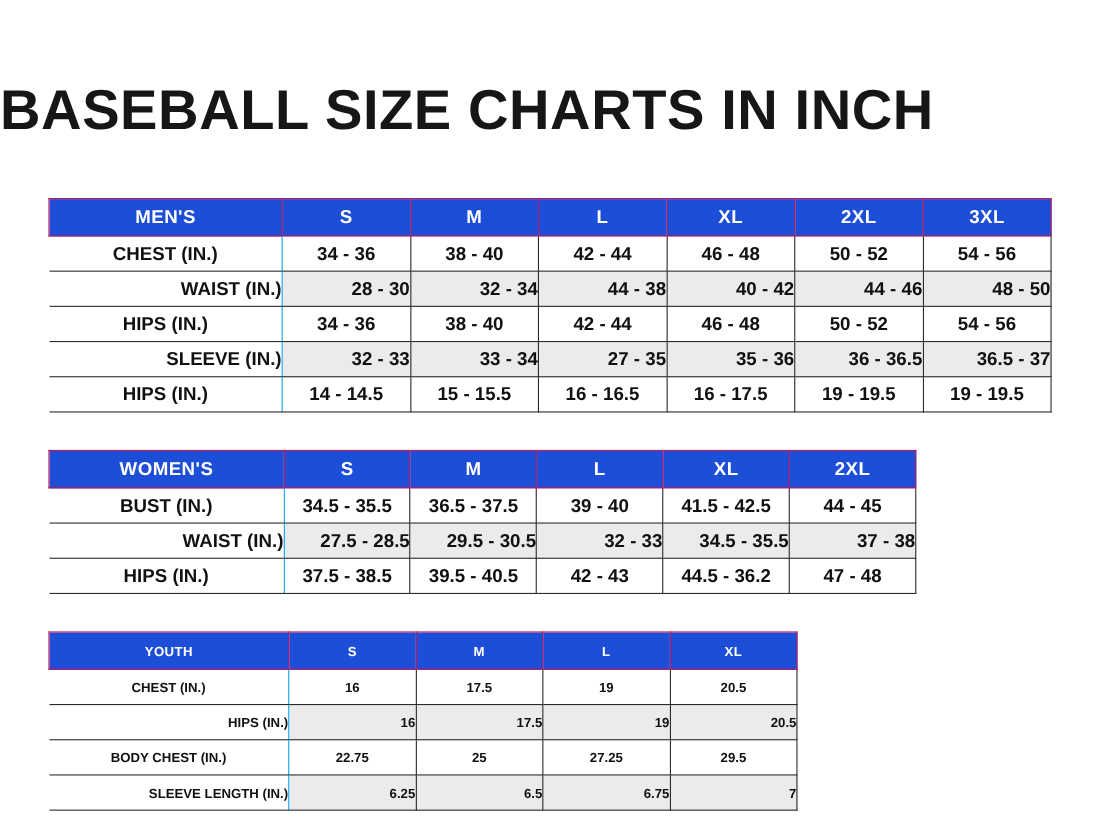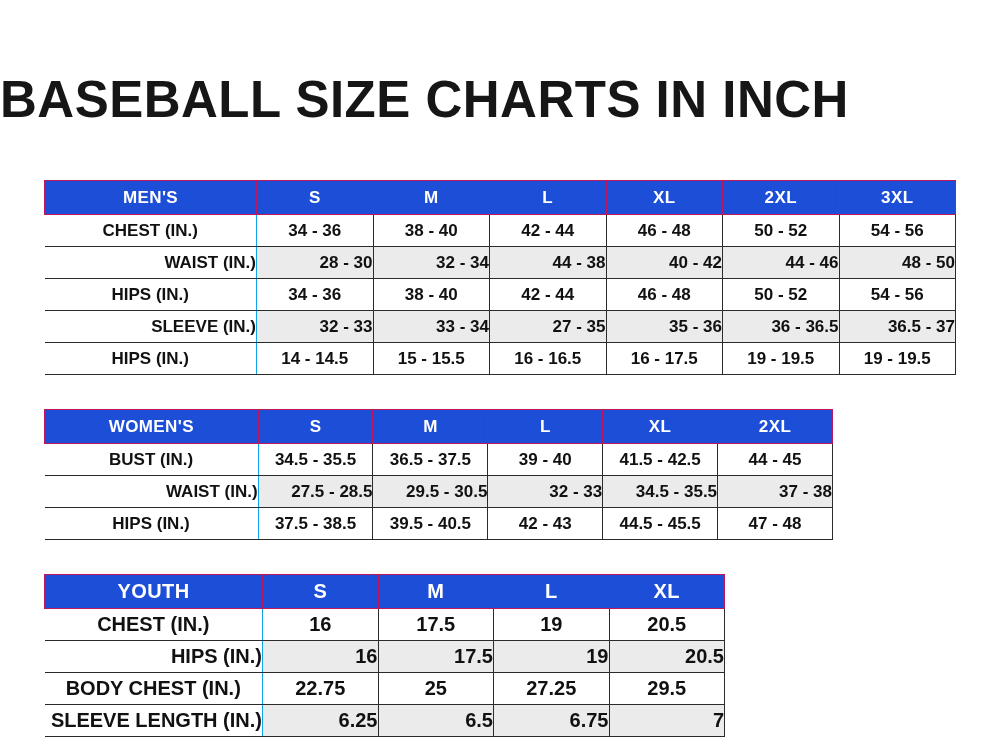--- a/index.html
+++ b/index.html
@@ -92,21 +92,21 @@
   table.men col.cx { width: 116.5px; }
 
   table.women { width: 789px; }
   table.women col.c0 { width: 212px; }
   table.women col.cx { width: 114px; }
 
   table.youth { width: 680px; }
   table.youth col.c0 { width: 218px; }
   table.youth col.cx { width: 115.5px; }
 
-  table.youth td, table.youth th { font-size: 20px; }
+  table.youth td, table.youth th { font-size: 12px; }
 </style>
 </head>
 <body>
 
 <div class="page">
 
   <h1 class="title">BASEBALL SIZE CHARTS IN INCH</h1>
 
   <div class="tables">
 
@@ -214,21 +214,21 @@
           <td>29.5 - 30.5</td>
           <td>32 - 33</td>
           <td>34.5 - 35.5</td>
           <td>37 - 38</td>
         </tr>
         <tr>
           <td class="label">HIPS (IN.)</td>
           <td>37.5 - 38.5</td>
           <td>39.5 - 40.5</td>
           <td>42 - 43</td>
-          <td>44.5 - 45.5</td>
+          <td>44.5 - 36.2</td>
           <td>47 - 48</td>
         </tr>
       </tbody>
     </table>
 
     <table class="youth">
       <colgroup>
         <col class="c0">
           <col class="cx">
           <col class="cx">

